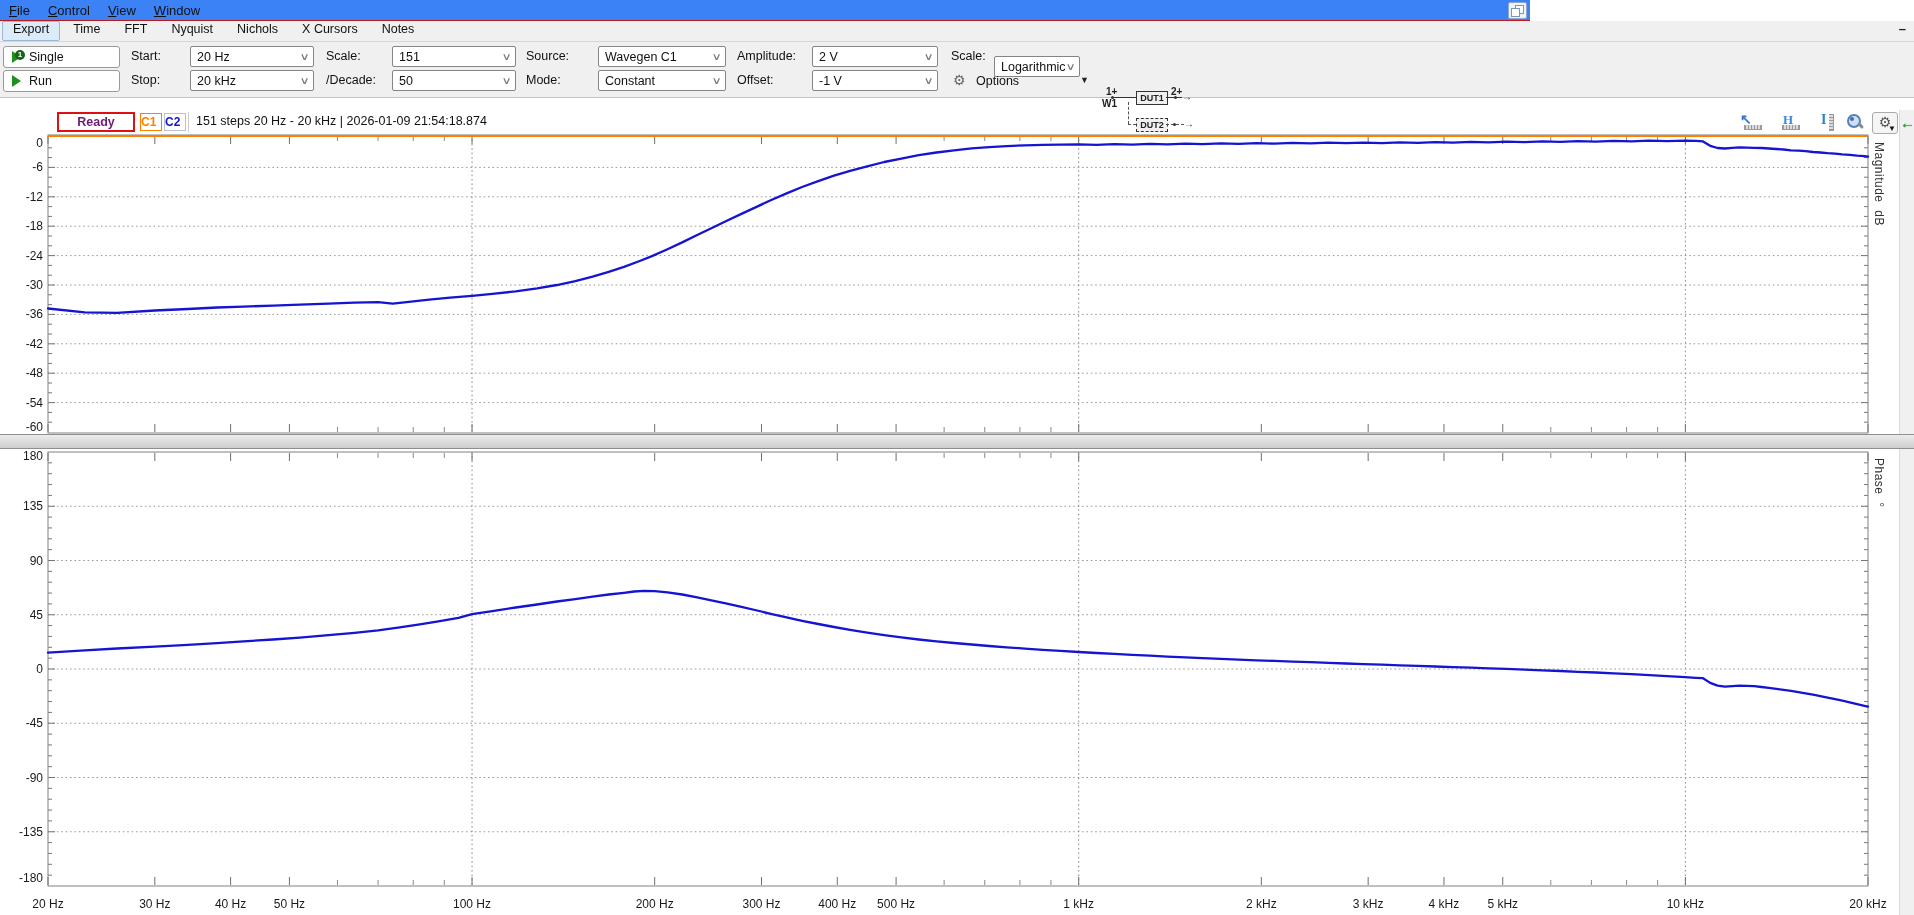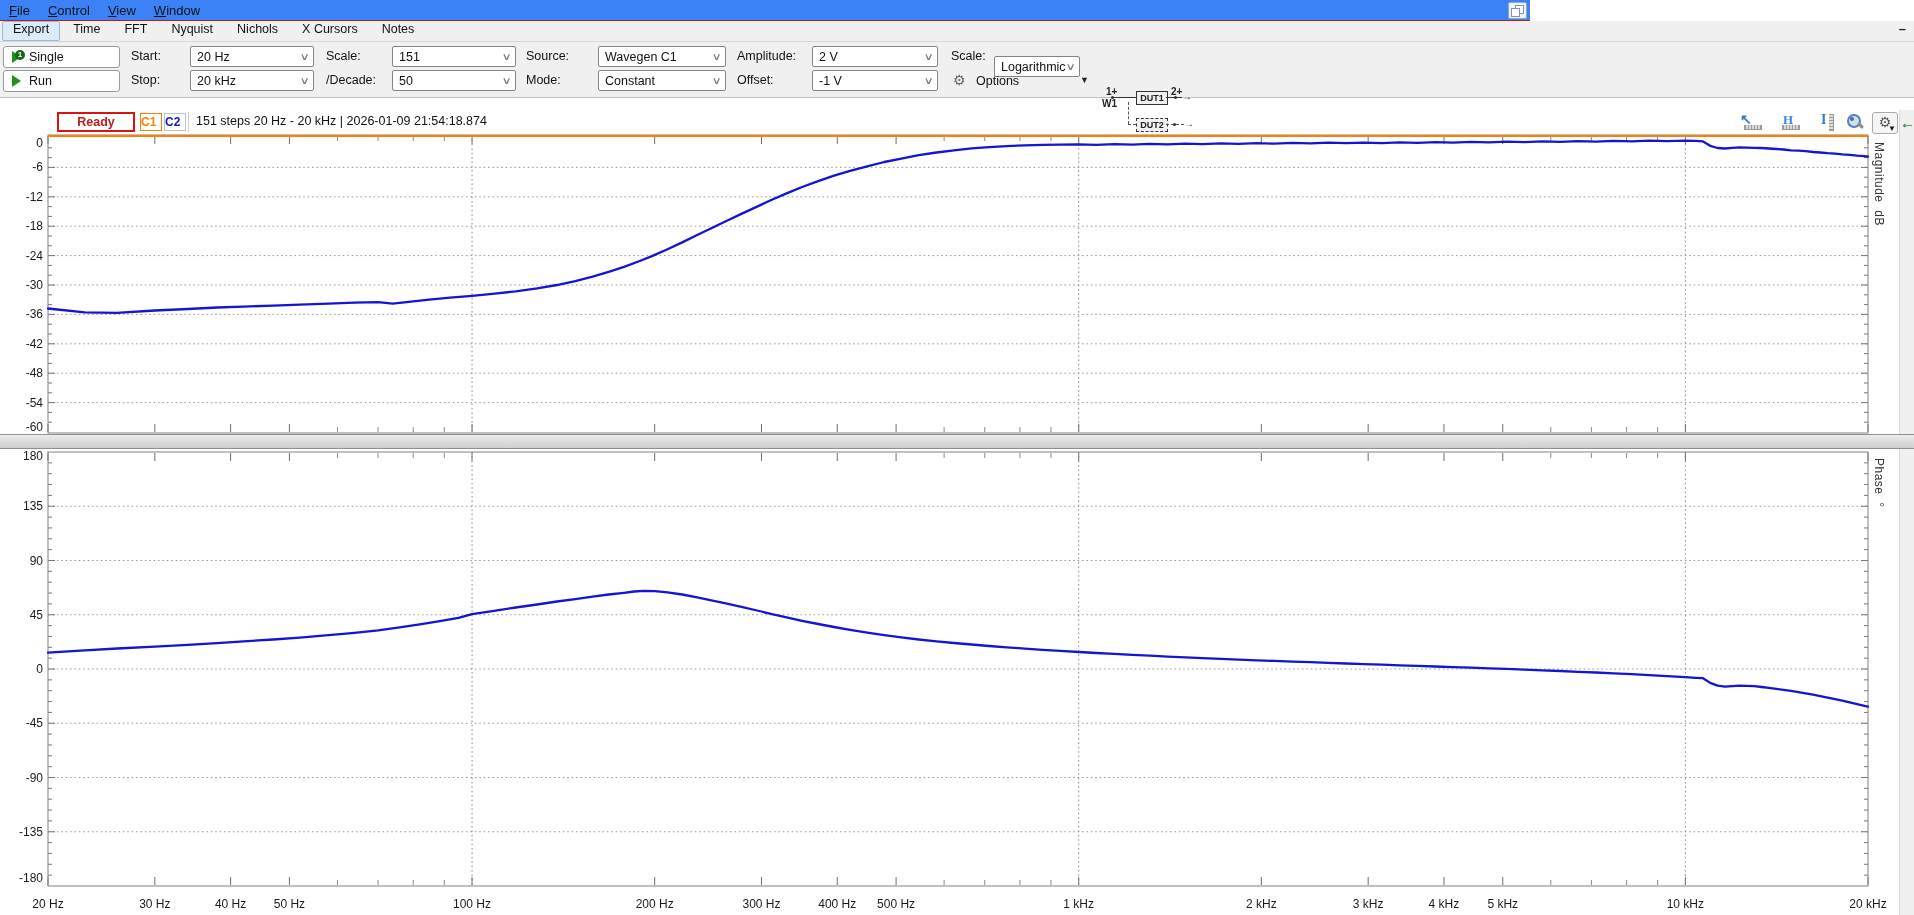--- a/index.html
+++ b/index.html
@@ -49,21 +49,21 @@
     line-height:12px;background:#f0f0f0;}
   .dashed{border-style:dashed !important;}
   .wire{position:absolute;background:#333;height:1px;}
   .vwire{position:absolute;width:0;border-left:1px dashed #555;}
   .node{position:absolute;width:3px;height:3px;border-radius:50%;background:#333;}
   .arrowr{position:absolute;color:#333;font-size:10px;line-height:10px;}
 
   
   .statusrow{position:absolute;left:0;top:112px;width:1914px;height:22px;z-index:5;}
   .ready{position:absolute;left:57px;top:0;width:74px;height:16px;border:2px solid #dd1111;
-    background:#fff;font-size:12.5px;font-weight:bold;text-align:center;line-height:16px;color:#b91c1c;}
+    background:#fff;font-size:12.5px;font-weight:bold;text-align:center;line-height:16px;color:#701a75;}
   .chbox{position:absolute;top:1px;width:20px;height:16px;background:#fff;font-size:12px;
     font-weight:bold;line-height:16px;}
   .c1box{left:140px;border:1px solid #ff8000;color:#ff8000;}
   .c2box{left:164px;border:1px solid #b9c2d0;color:#1414d2;}
   .sinfo{position:absolute;left:196px;top:2px;font-size:12.5px;color:#111;text-align:center;}
   .sdiv{position:absolute;left:188px;top:0;width:1px;height:20px;background:#cfcfcf;}
   .sicon{position:absolute;top:2px;width:26px;height:18px;}
   .ruler{position:absolute;height:4px;background:repeating-linear-gradient(90deg,#9a9a9a 0 1px,#dcdcdc 1px 3px);
     border:1px solid #9a9a9a;border-top:none;}
   .ptr{position:absolute;left:2px;top:-3px;color:#3a78c8;font-size:14px;font-weight:bold;}

